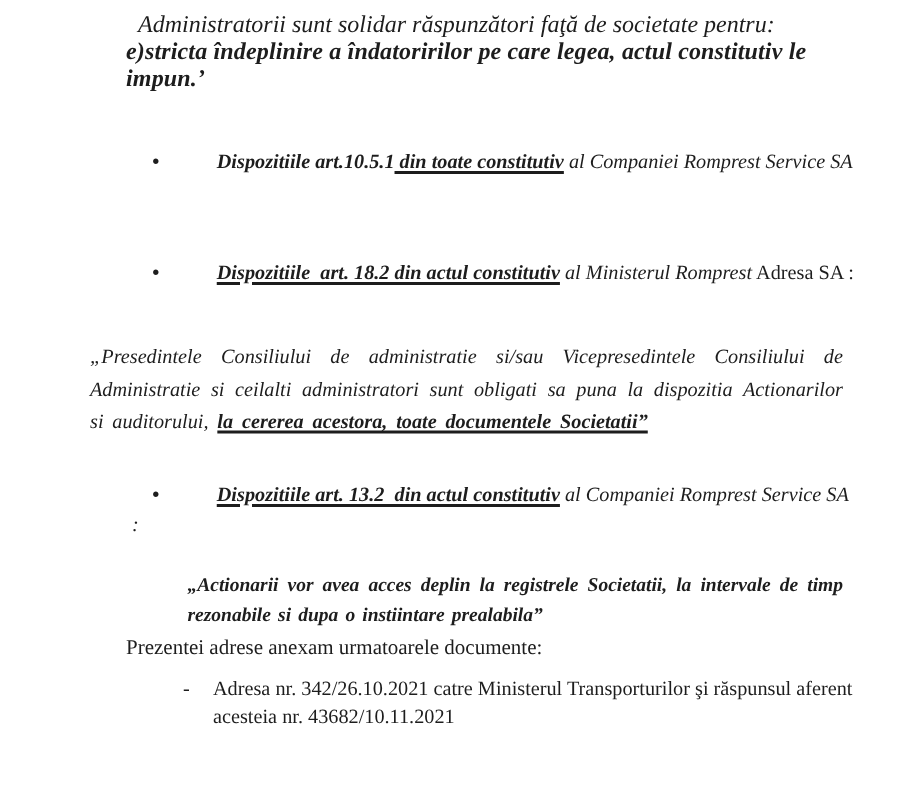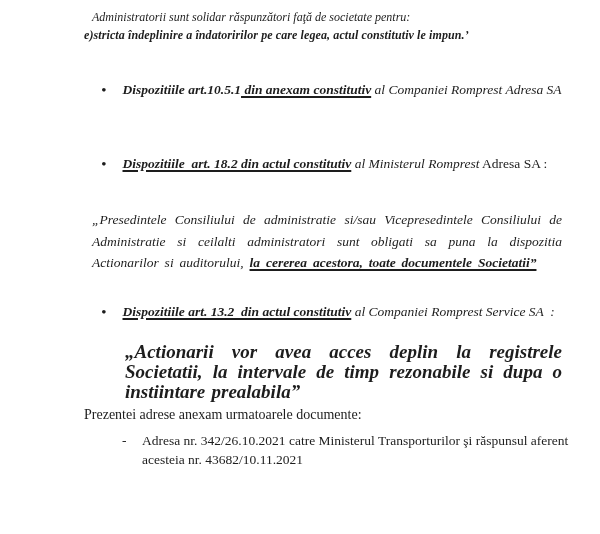--- a/index.html
+++ b/index.html
@@ -6,70 +6,70 @@
   body { background:#ffffff; }
   .page {
     position:relative;
     width:600px; height:534px;
     background:#ffffff;
     overflow:hidden;
     font-family:"Liberation Serif", serif;
     color:#1d1d1d;
   }
   
-  .intro { margin:8px 38px 0 84px; font-size:12px; line-height:18px; }
+  .intro { margin:8px 38px 0 84px; font-size:16px; line-height:18px; }
   .intro-l1 { display:block; padding-left:8px; font-style:italic; }
   .intro-l2 { display:block; font-style:italic; font-weight:bold; letter-spacing:.1px; }
 
   
   .bullet-head { margin:16px 30px 0 88px; font-size:13.5px; line-height:20px; white-space:pre-wrap; }
   .bullet-head.h2 { margin-top:14px; }
   .bullet-head.h3 { margin-top:8px; }
   .marker { display:inline-block; width:21px; font-weight:bold; font-style:normal; }
-  .t-bold   { font-weight:bold; font-style:italic; }
+  .t-bold   { font-weight:bold; font-style:italic;margin-left:22px; }
   .t-boldu  { font-weight:bold; font-style:italic; text-decoration:underline; text-decoration-thickness:1.5px; text-underline-offset:2px; }
   .t-italic { font-style:italic; }
   .t-plain  { font-style:normal; }
 
   
   .body-aga {
     margin:2px 36px 0 48px; text-indent:39px;
     text-align:justify; font-weight:bold; font-style:italic;
     font-size:14px; line-height:21px; word-spacing:5px;
   }
   .body-pres {
-    margin:15px 38px 0 92px; text-align:justify; font-style:italic;
+    margin:15px 38px 0 60px; text-align:justify; font-style:italic;
     font-size:13.5px; line-height:21.5px; word-spacing:2.5px;
   }
   .body-pres .strong { font-weight:bold; text-decoration:underline; text-decoration-thickness:1.5px; text-underline-offset:2px; }
   .body-act {
     margin:0 38px 0 125px; text-align:justify;
     font-weight:bold; font-style:italic;
-    font-size:19px; line-height:20px; word-spacing:1.5px;
+    font-size:13px; line-height:20px; word-spacing:1.5px;
   }
 
   
   .closing { margin:4px 40px 0 84px; font-size:14px; line-height:18px; }
   .attachments { margin:7px 20px 0 122px; font-size:13.5px; line-height:19.5px; }
   .att-item { display:flex; }
   .att-dash { flex:none; width:20px; }
   .att-text { flex:1; }
 </style>
 </head>
 <body>
 
 <div class="page">
 
   <div class="intro">
     <span class="intro-l1">Administratorii sunt solidar răspunzători faţă de societate pentru:</span>
     <span class="intro-l2">e)stricta îndeplinire a îndatoririlor pe care legea, actul constitutiv le impun.’</span>
   </div>
 
   <div class="bullet-head h1">
-    <span class="marker">•</span><span class="t-bold">Dispozitiile art.10.5.1</span><span class="t-boldu"> din anexam constitutiv</span><span class="t-italic"> al Companiei Romprest Adresa SA</span><span class="t-plain"></span>
+    <span class="marker">•</span><span class="t-bold">Dispozitiile art.10.5.1</span><span class="t-boldu"> din toate constitutiv</span><span class="t-italic"> al Companiei Romprest Service SA</span><span class="t-plain"></span>
   </div>
 
   <div class="bullet-head h2">
     <span class="marker">•</span><span class="t-bold"></span><span class="t-boldu">Dispozitiile  art. 18.2 din actul constitutiv</span><span class="t-italic"> al Ministerul Romprest</span><span class="t-plain"> Adresa SA :</span>
   </div>
   <div class="body-pres">
     <span>„Presedintele Consiliului de administratie si/sau Vicepresedintele Consiliului de Administratie si ceilalti administratori sunt obligati sa puna la dispozitia Actionarilor si auditorului, </span><span class="strong">la cererea acestora, toate documentele Societatii”</span>
   </div>
 
   <div class="bullet-head h3">

